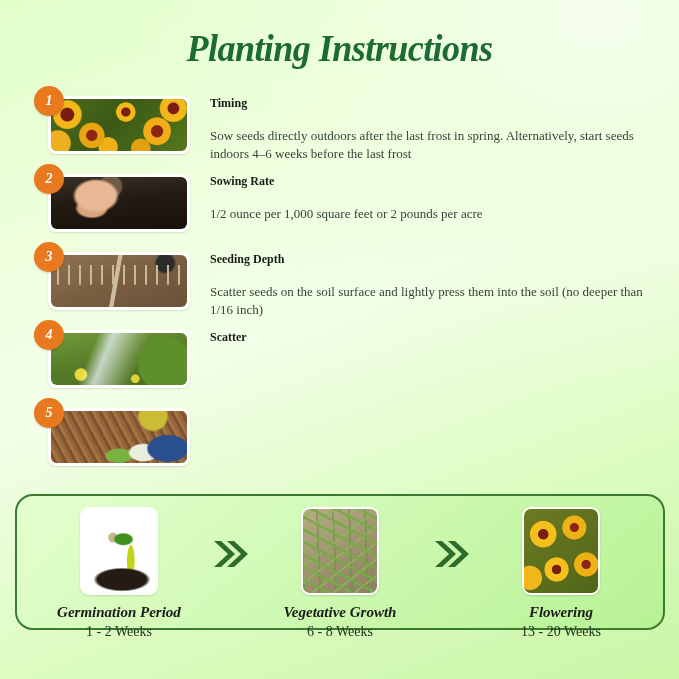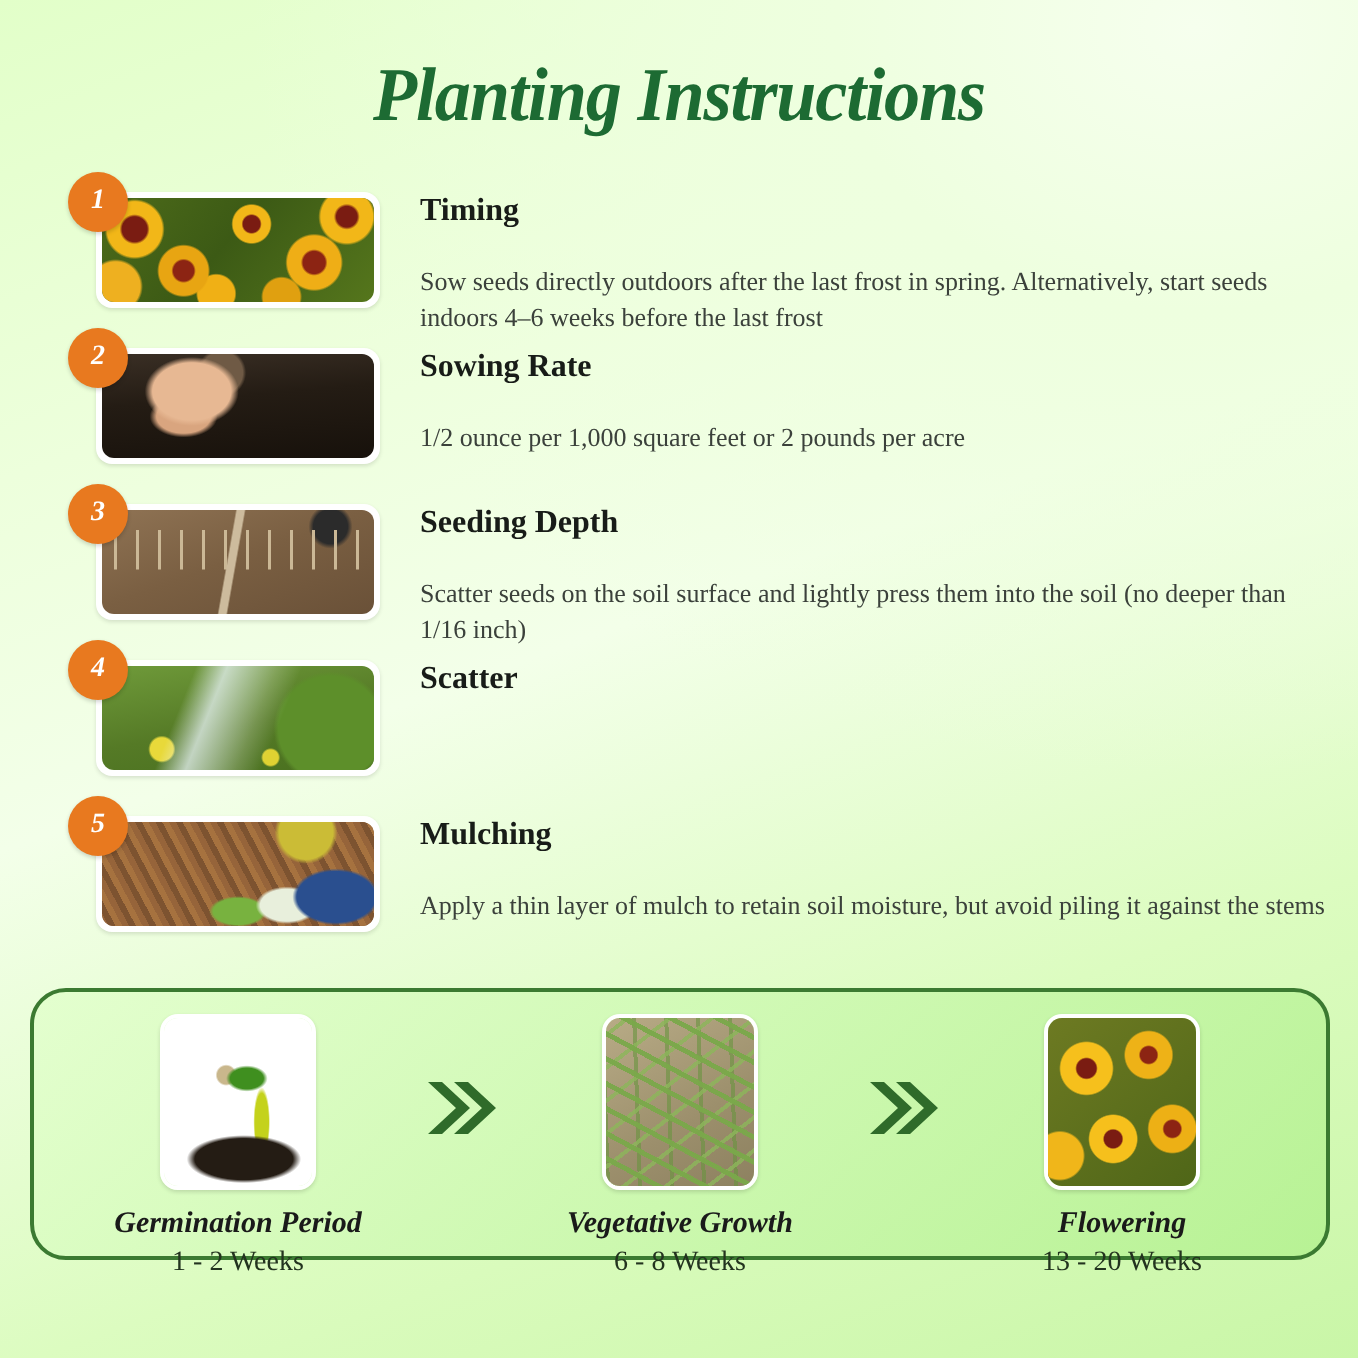--- a/index.html
+++ b/index.html
@@ -39,21 +39,21 @@
   }
   .badge{
     position:absolute;left:-14px;top:-10px;
     width:30px;height:30px;border-radius:50%;
     background:#e8791f;
     color:#fff;font-size:14px;font-weight:bold;font-style:italic;
     display:flex;align-items:center;justify-content:center;
     z-index:5;box-shadow:0 1px 2px rgba(0,0,0,.18);
   }
   .txt{position:absolute;left:210px;top:4px;right:14px;}
-  .step-title{font-size:16px;font-weight:bold;color:#181c18;line-height:1.25;}
+  .step-title{font-size:12px;font-weight:bold;color:#181c18;line-height:1.25;}
   .step-desc{font-size:13px;color:#3b413b;line-height:1.38;margin-top:16px;}
 
   
   .ph{position:absolute;inset:0;}
   
   .ph-flowers{
     background:
       radial-gradient(circle at 12% 30%, #7a1c12 0 5%, rgba(0,0,0,0) 6%),
       radial-gradient(circle at 30% 70%, #8c2413 0 5%, rgba(0,0,0,0) 6%),
       radial-gradient(circle at 55% 25%, #7a1c12 0 5%, rgba(0,0,0,0) 6%),
@@ -222,24 +222,20 @@
       </div>
     </div>
 
     <div class="step">
       <div class="thumb-wrap">
         <div class="badge">5</div>
         <div class="thumb">
             <div class="ph ph-mulch"></div>
           </div>
       </div>
-      <div class="txt">
-        <div class="step-title">Mulching</div>
-        <div class="step-desc">Apply a thin layer of mulch to retain soil moisture, but avoid piling it against the stems</div>
-      </div>
     </div>
 
   </div>
 
   <div class="timeline">
 
     <div class="stage">
       <div class="stage-img">
           <div class="ph tl-seedling"></div>
         </div>

